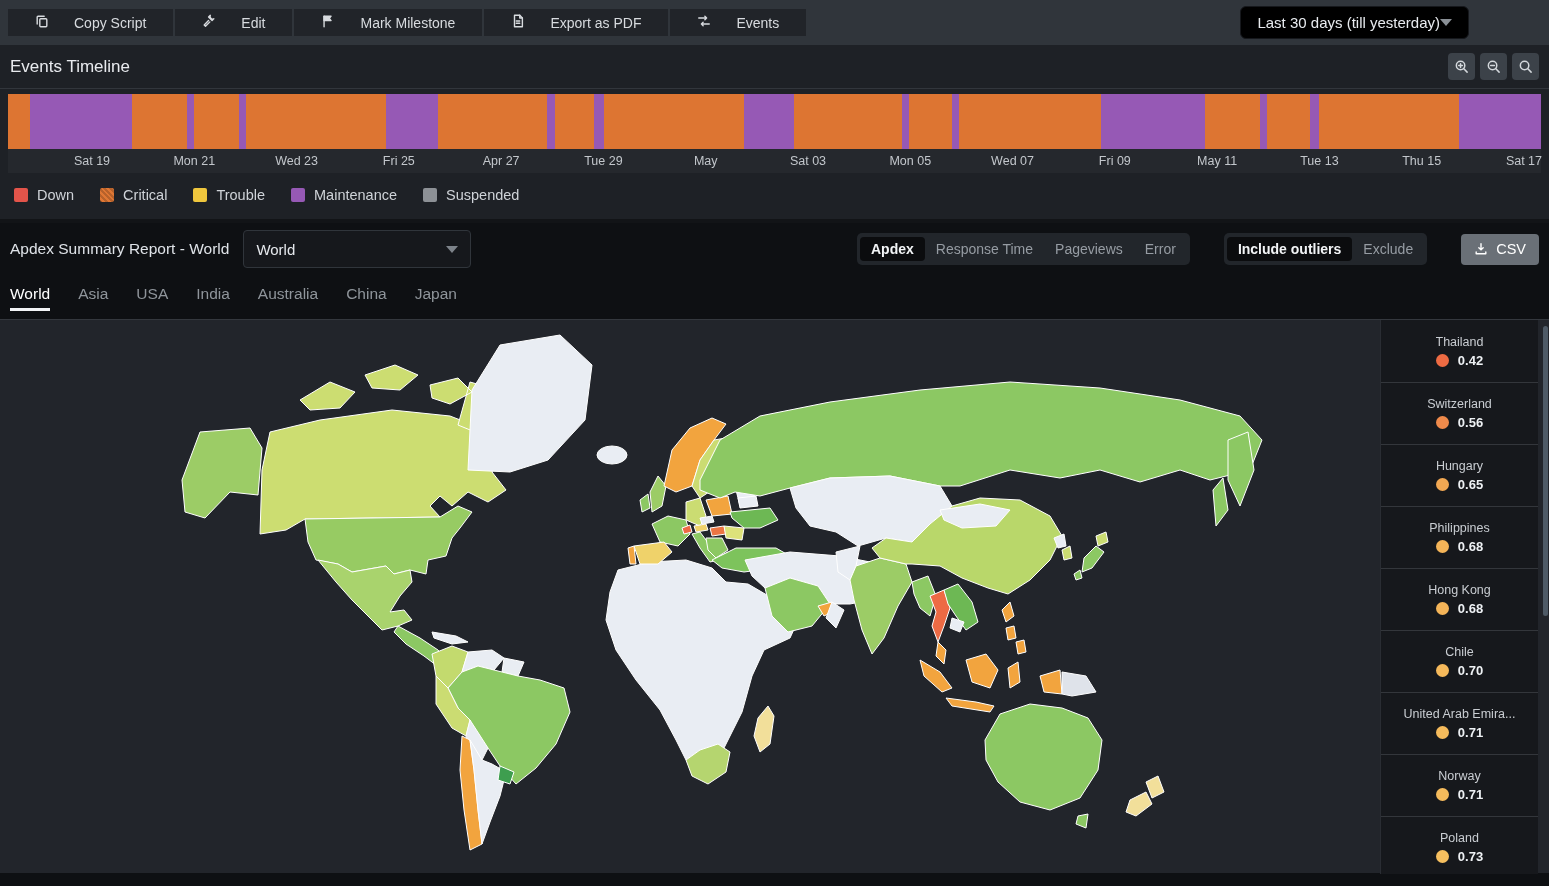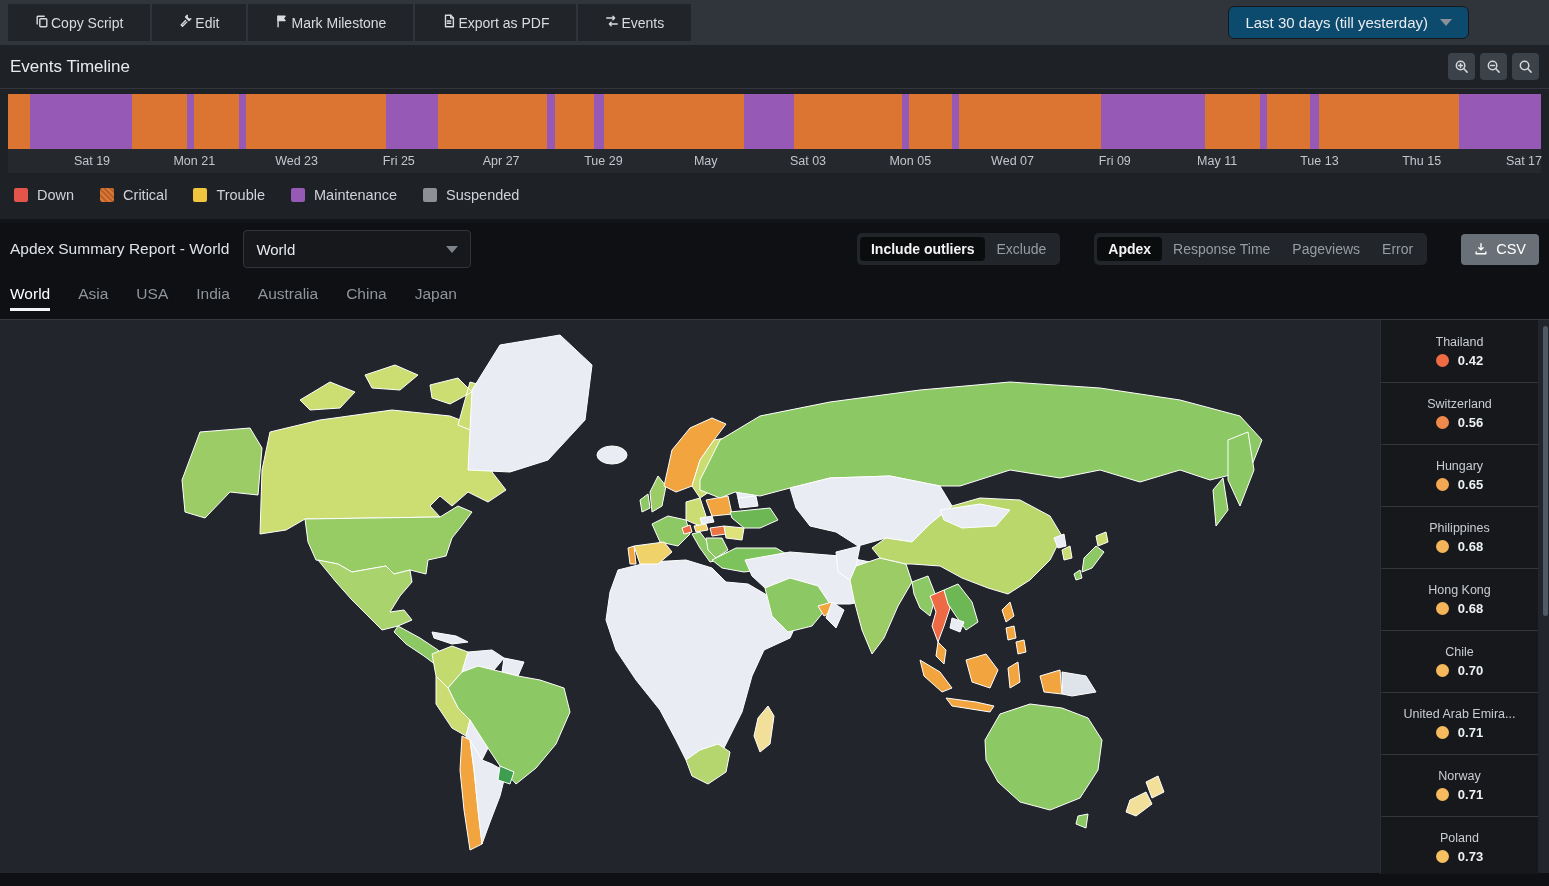--- a/index.html
+++ b/index.html
@@ -3,26 +3,26 @@
 <meta charset="utf-8">
 <style>
   * { box-sizing: border-box; margin: 0; padding: 0; }
   html,body { background:#0e1013; }
   body { font-family:"Liberation Sans", sans-serif; width:1549px; height:886px; overflow:hidden; }
   #app { position:relative; width:1549px; height:886px; background:#0e1013; }
 
   
   .toolbar { height:45px; background:#30353b; display:flex; align-items:center; padding:0 8px; }
   .toolbar-left { display:flex; gap:2px; }
-  .tb-btn { display:flex; align-items:center; gap:2px; height:37px; padding:0 27px; background:#212429;
+  .tb-btn { display:flex; align-items:center; gap:25px; height:27px; padding:0 27px; background:#212429;
             color:#d8dbdf; font-size:14px; cursor:pointer; white-space:nowrap; }
   .tb-btn svg { width:14px; height:14px; flex:0 0 auto; }
   .toolbar-right { margin-left:auto; margin-right:72px; }
-  .daterange { display:flex; align-items:center; gap:12px; height:33px; padding:0 16px;
-               background:#0c4a6e; border:1px solid #16181c; border-radius:6px;
+  .daterange { display:flex; align-items:center; height:33px; padding:0 16px;
+               background:#000000; border:1px solid #16181c; border-radius:6px;
                color:#e8ebef; font-size:15px; cursor:pointer; }
   .daterange .caret { width:0; height:0; border-left:6px solid transparent; border-right:6px solid transparent;
                       border-top:7px solid #8a9096; }
 
   
   .events-panel { background:#1e2126; padding-bottom:4px; }
   .events-header { display:flex; align-items:center; height:44px; padding:0 10px;
                    border-bottom:1px solid #32363c; }
   .events-title { color:#e8eaee; font-size:17px; }
   .zoom-group { margin-left:auto; display:flex; gap:5px; }
@@ -232,29 +232,29 @@
   </div>
 
   <div class="report-section">
     <div class="report-header">
       <span class="report-title">Apdex Summary Report - World</span>
       <div class="scope-select">
         <span class="val">World</span>
         <span class="caret"></span>
       </div>
       <div class="right-controls">
-        <div class="pill-group" id="outlier-toggle">
-            <span class="pill active">Include outliers</span>
-            <span class="pill">Exclude</span>
-          </div>
         <div class="pill-group" id="metric-tabs">
             <span class="pill active">Apdex</span>
             <span class="pill">Response Time</span>
             <span class="pill">Pageviews</span>
             <span class="pill">Error</span>
+          </div>
+        <div class="pill-group" id="outlier-toggle">
+            <span class="pill active">Include outliers</span>
+            <span class="pill">Exclude</span>
           </div>
         <div class="csv-btn">
           <span id="csv-icon" style="display: flex;">
               <svg viewBox="0 0 16 16" fill="none" stroke="currentColor" stroke-width="1.6" stroke-linecap="round" stroke-linejoin="round">
                 <path d="M8 2v7M8 9l-2.5-2.5M8 9l2.5-2.5M2.5 11.5v2h11v-2"></path>
               </svg>
             </span>
           <span>CSV</span>
         </div>
       </div>

